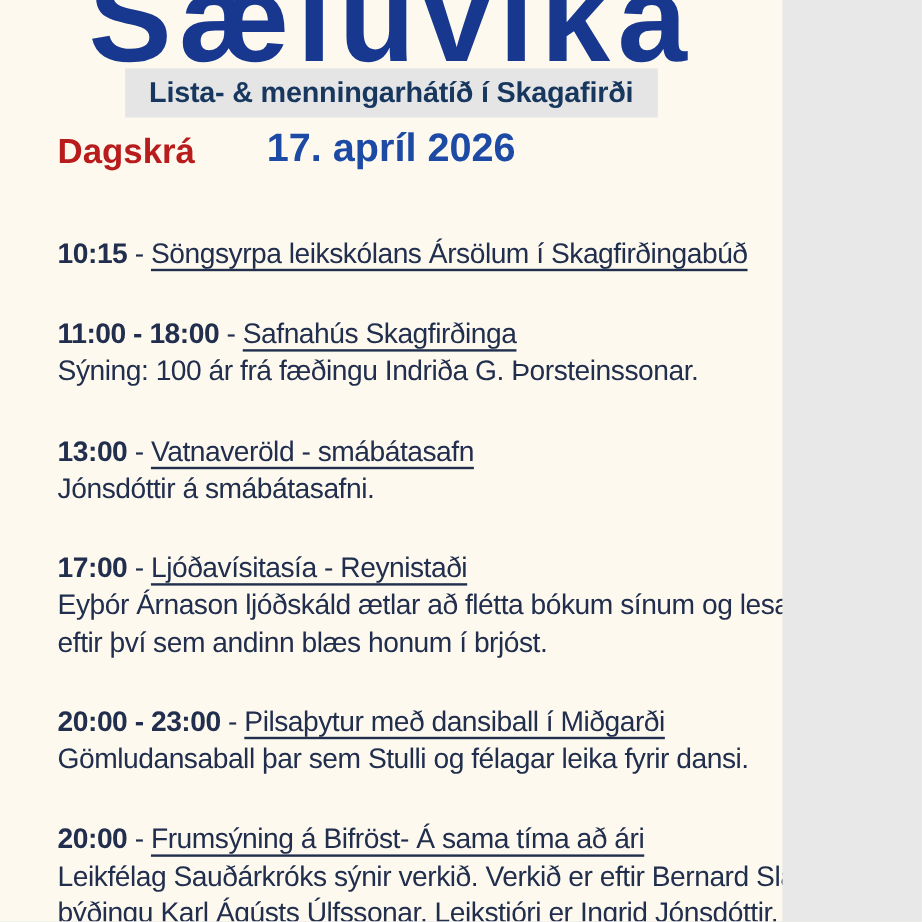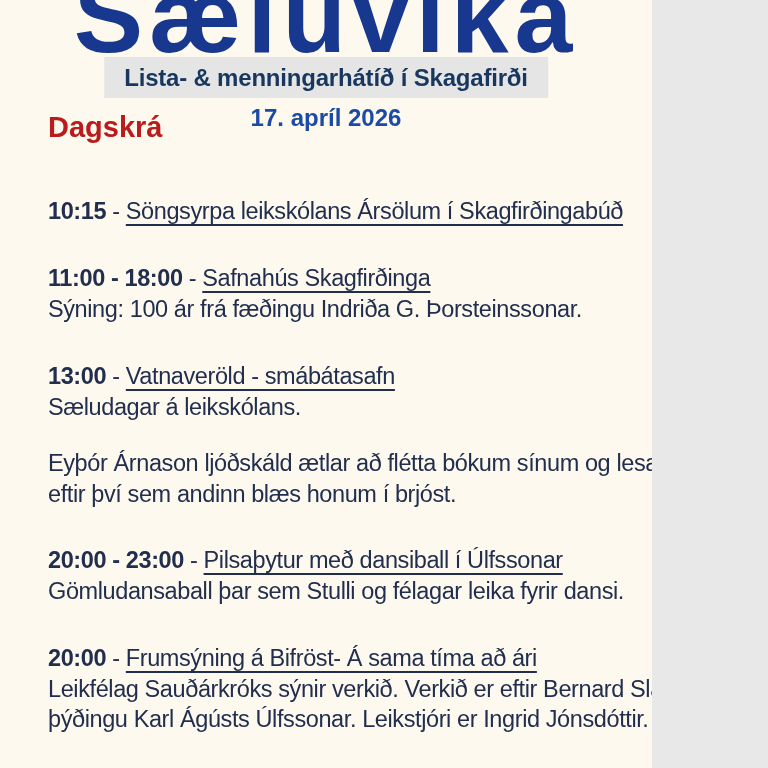--- a/index.html
+++ b/index.html
@@ -55,21 +55,21 @@
     font-size: 29px;
     font-weight: 700;
     color: #b91c1c;
   }
   .date {
     position: absolute;
     left: 0;
     top: 104px;
     width: 100%;
     text-align: center;
-    font-size: 24px;
+    font-size: 33px;
     font-weight: 700;
     color: #1c4aa5;
   }
   .schedule {
     position: absolute;
     left: 48px;
     top: 160px;
     width: 712px;
   }
   .item {
@@ -118,28 +118,29 @@
   <div class="schedule" id="schedule">
       <div class="item">
         <div class="head"><span class="time">10:15</span><span class="sep"> - </span><span class="link">Söngsyrpa leikskólans Ársölum í Skagfirðingabúð</span></div>
       </div>
       <div class="item">
         <div class="head"><span class="time">11:00 - 18:00</span><span class="sep"> - </span><span class="link">Safnahús Skagfirðinga</span></div>
         <div class="desc">Sýning: 100 ár frá fæðingu Indriða G. Þorsteinssonar.</div>
       </div>
       <div class="item">
         <div class="head"><span class="time">13:00</span><span class="sep"> - </span><span class="link">Vatnaveröld - smábátasafn</span></div>
-        <div class="desc">Sæludagar á leikskólans.</div>
+        <div class="desc">Jónsdóttir á smábátasafni.</div>
       </div>
       <div class="item">
+        <div class="head"><span class="time">17:00</span><span class="sep"> - </span><span class="link">Ljóðavísitasía - Reynistaði</span></div>
         <div class="desc">Eyþór Árnason ljóðskáld ætlar að flétta bókum sínum og lesa ljóð
 eftir því sem andinn blæs honum í brjóst.</div>
       </div>
       <div class="item">
-        <div class="head"><span class="time">20:00 - 23:00</span><span class="sep"> - </span><span class="link">Pilsaþytur með dansiball í Úlfssonar</span></div>
+        <div class="head"><span class="time">20:00 - 23:00</span><span class="sep"> - </span><span class="link">Pilsaþytur með dansiball í Miðgarði</span></div>
         <div class="desc">Gömludansaball þar sem Stulli og félagar leika fyrir dansi.</div>
       </div>
       <div class="item">
         <div class="head"><span class="time">20:00</span><span class="sep"> - </span><span class="link">Frumsýning á Bifröst- Á sama tíma að ári</span></div>
         <div class="desc">Leikfélag Sauðárkróks sýnir verkið. Verkið er eftir Bernard Slade í
 þýðingu Karl Ágústs Úlfssonar. Leikstjóri er Ingrid Jónsdóttir.</div>
       </div>
     </div>
 
 </div>

